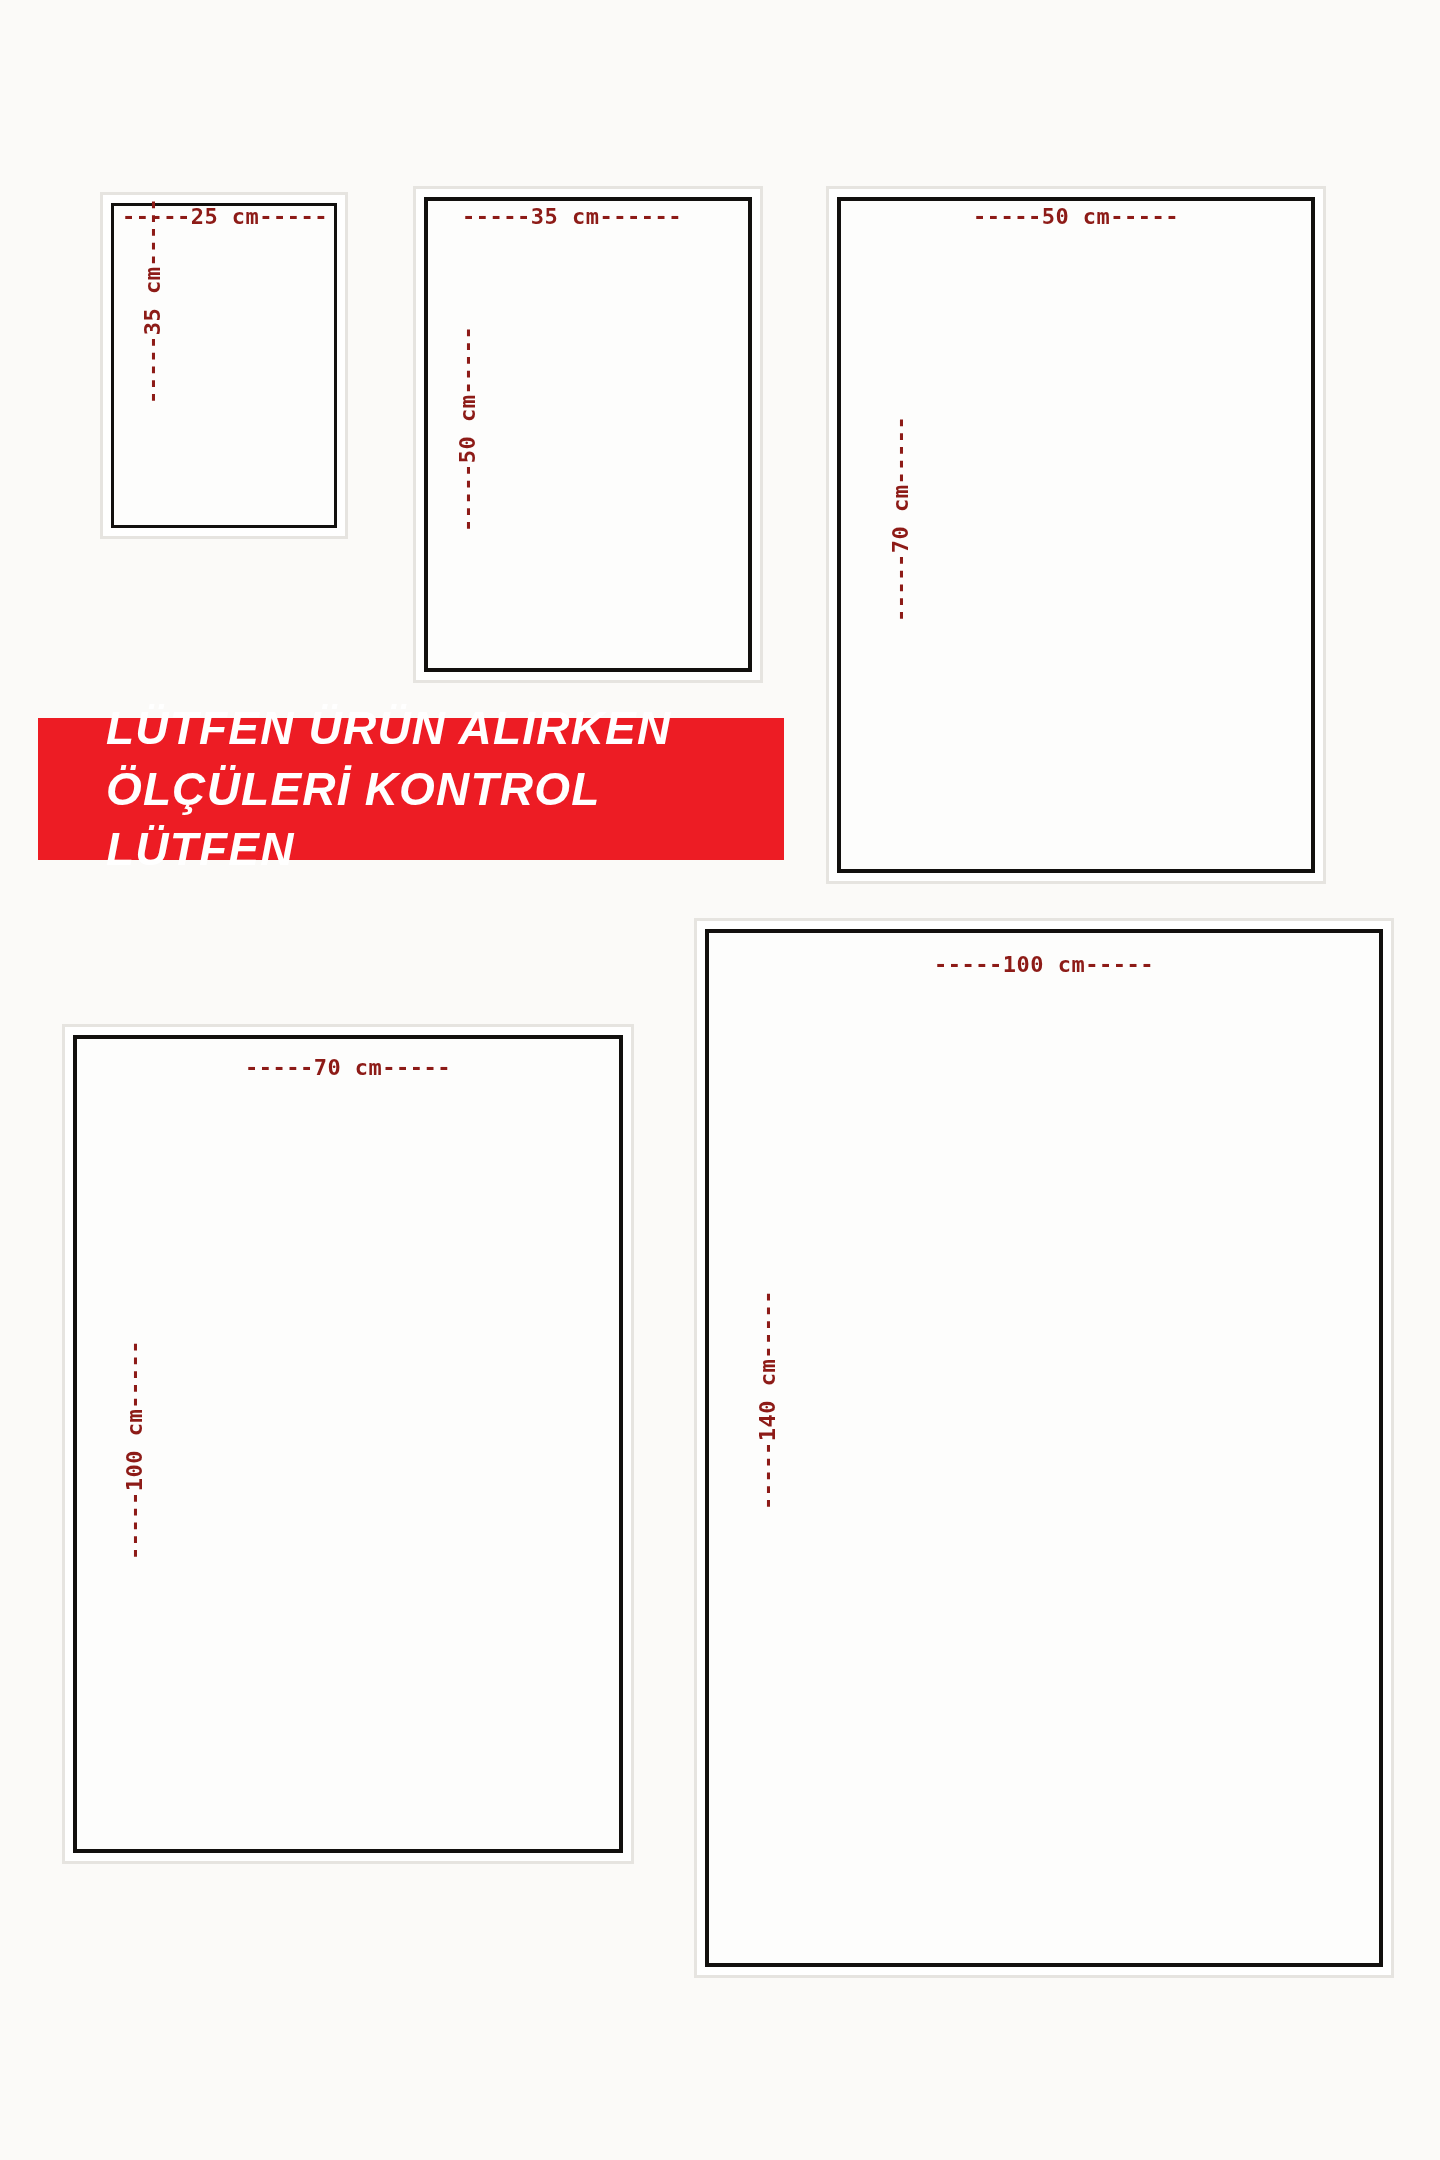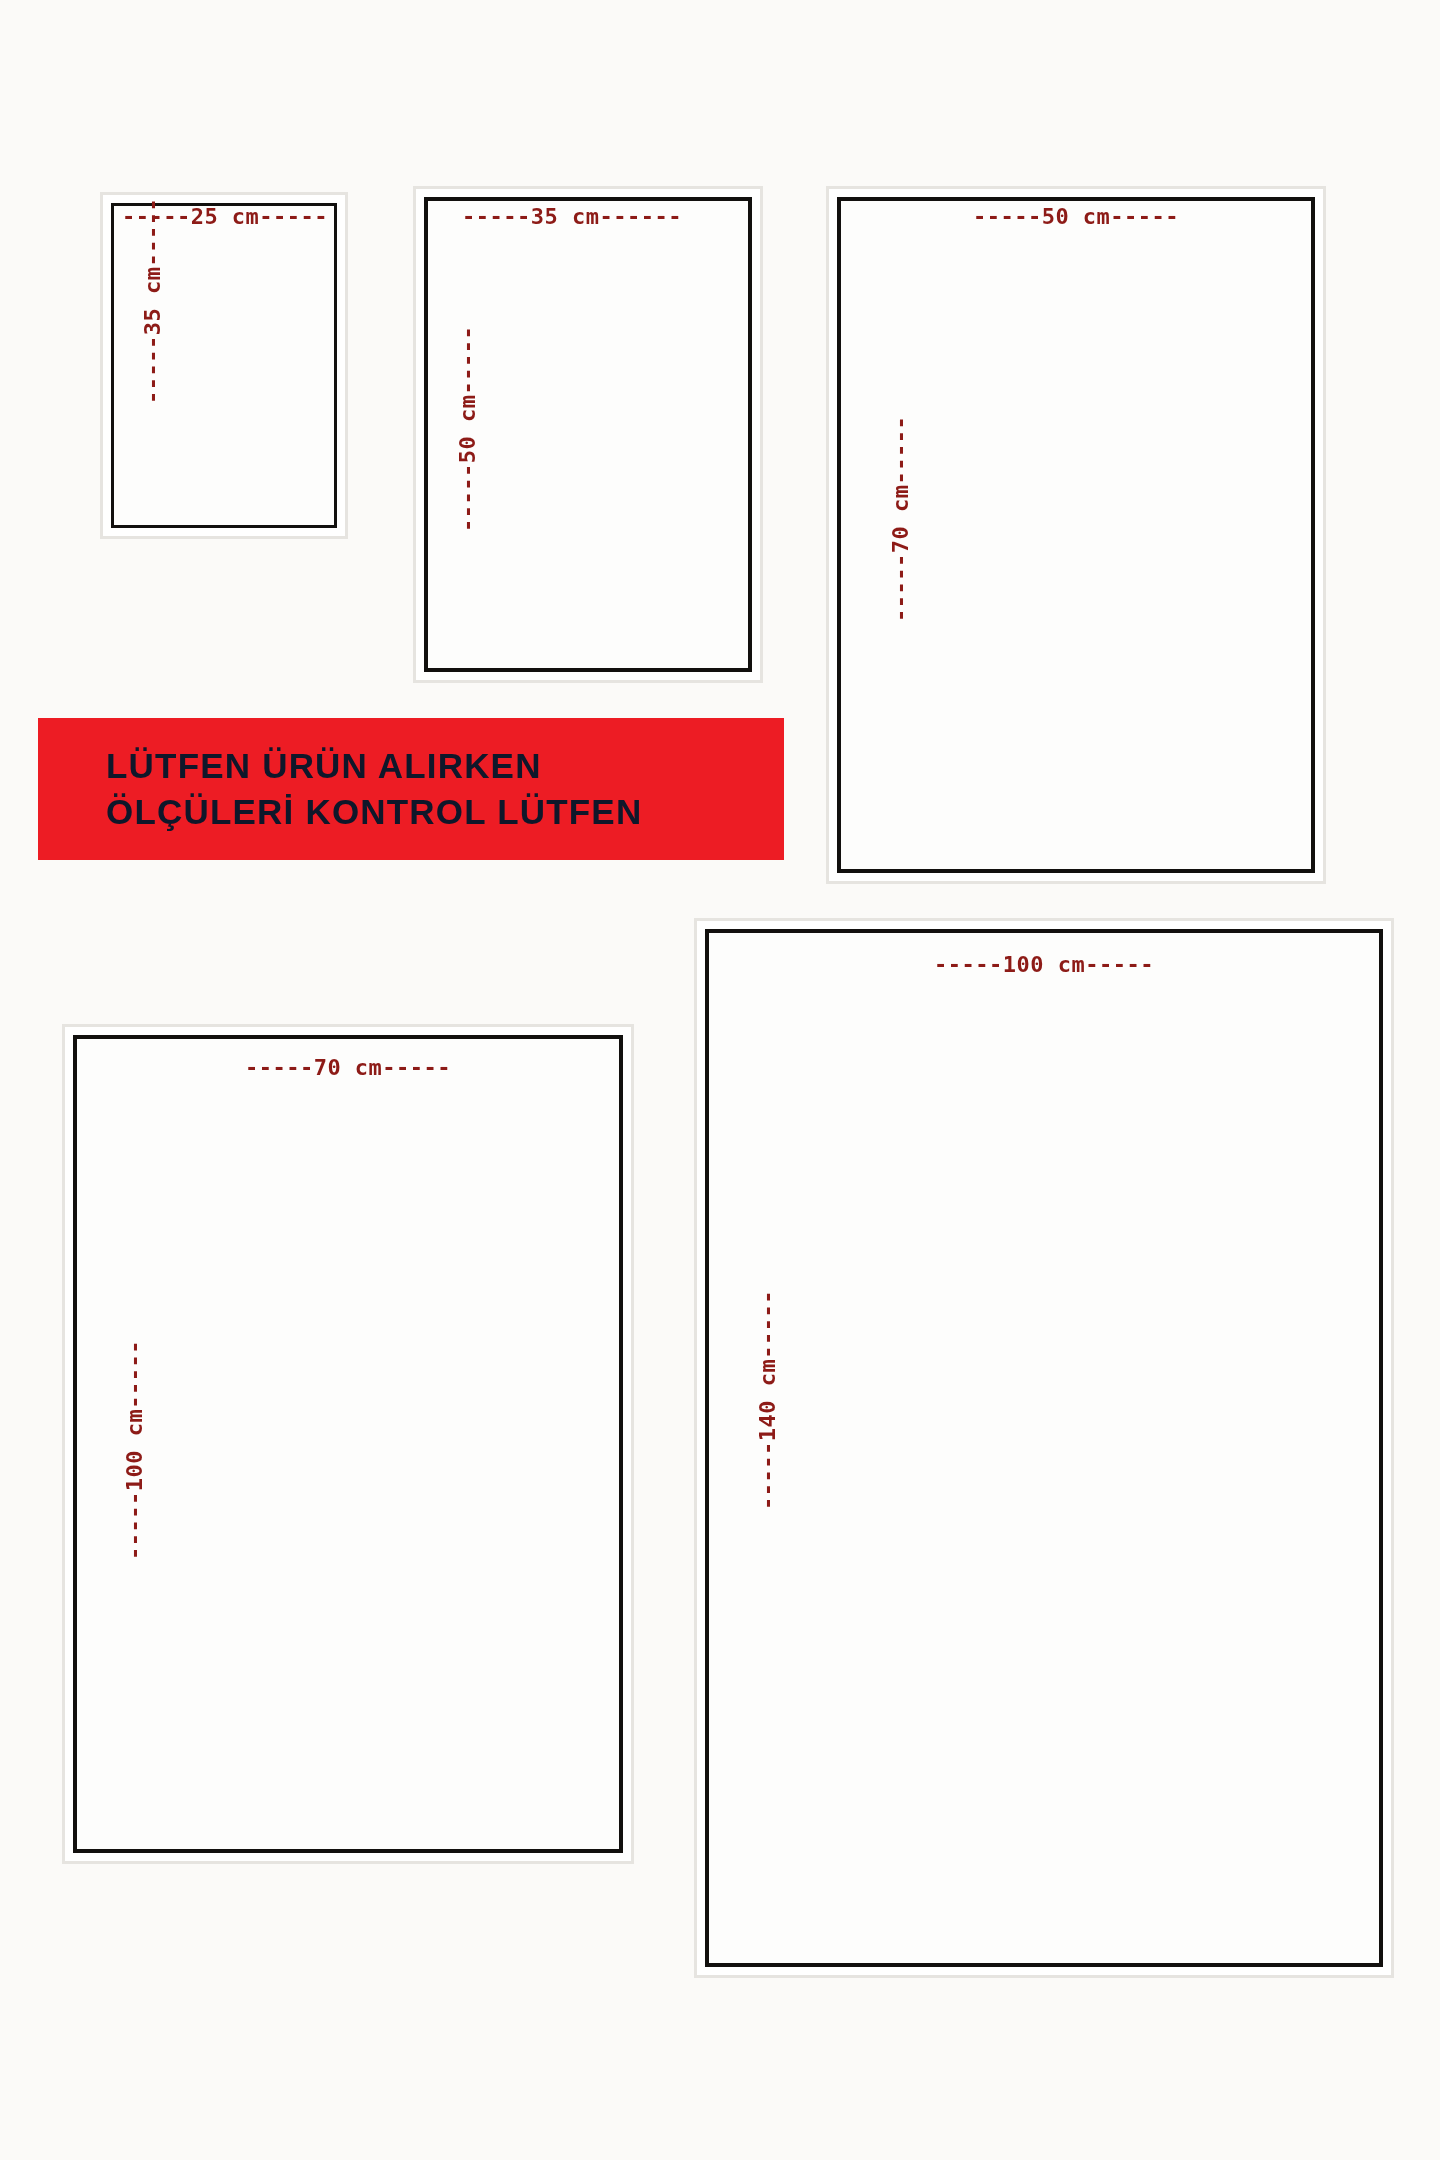--- a/index.html
+++ b/index.html
@@ -67,26 +67,27 @@
     width: 746px;
     height: 142px;
     background: #ed1c24;
     display: flex;
     flex-direction: column;
     justify-content: center;
     box-sizing: border-box;
     padding-left: 68px;
   }
   #warning-banner .line {
-    color: #0f172a;
+    color: #ffffff;
     font-family: "Liberation Sans", sans-serif;
     font-weight: bold;
-    font-size: 35px;
+    font-size: 46px;
     letter-spacing: 1.2px;
     line-height: 1.32;
+    font-style: italic;
   }
 </style>
 </head>
 <body>
 
 <div id="stage">
 
   <div class="frame thin" style="left:100px; top:192px; width:248px; height:347px;">
     <div class="inner"></div>
   </div>

